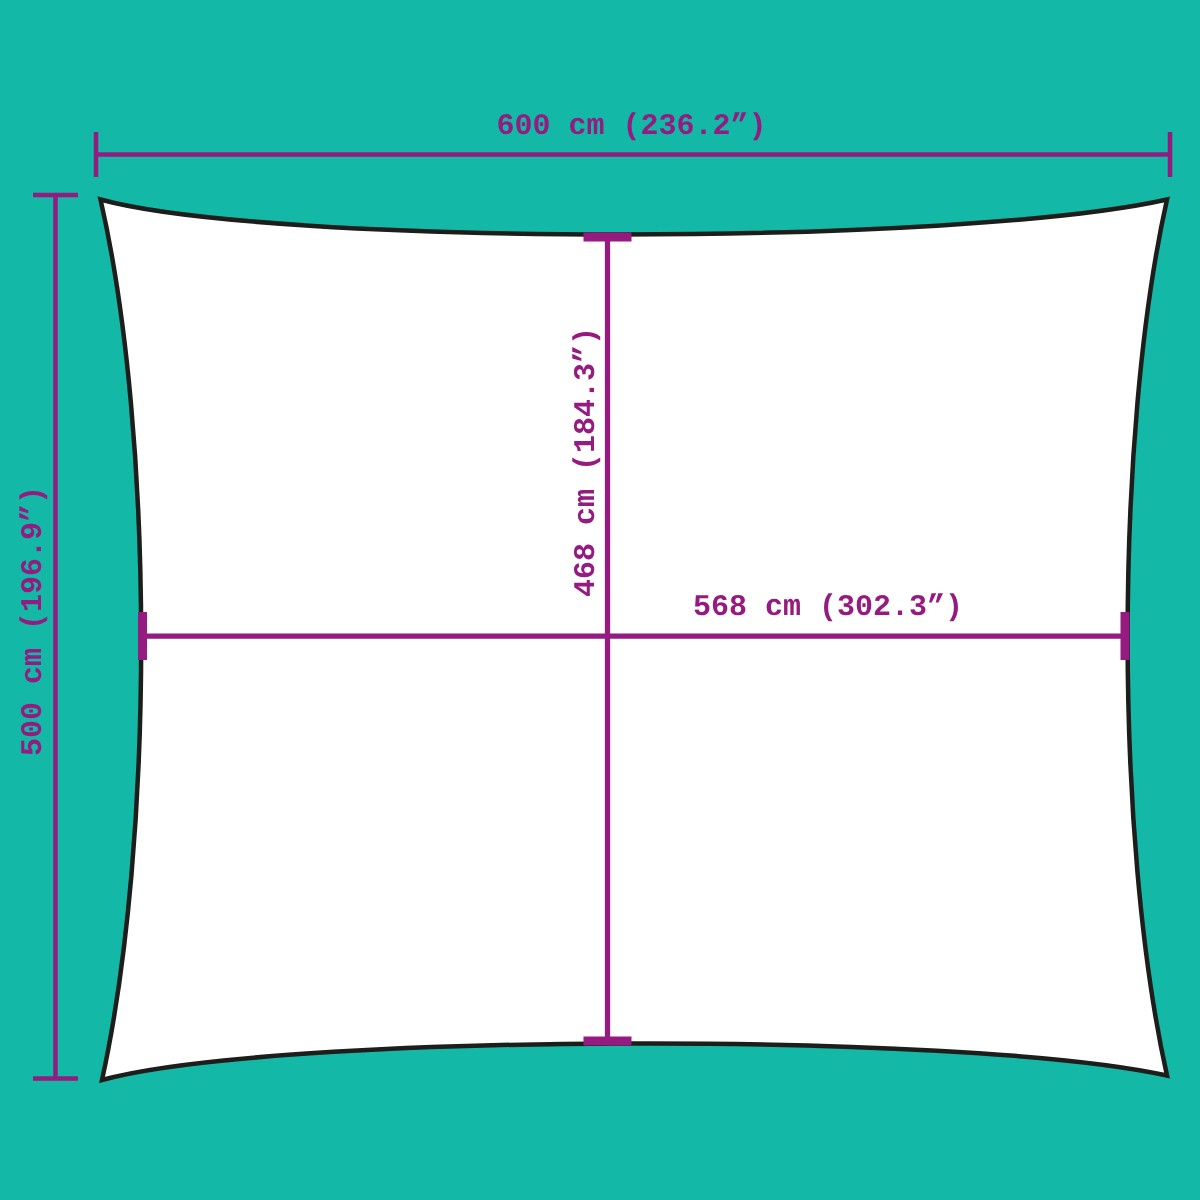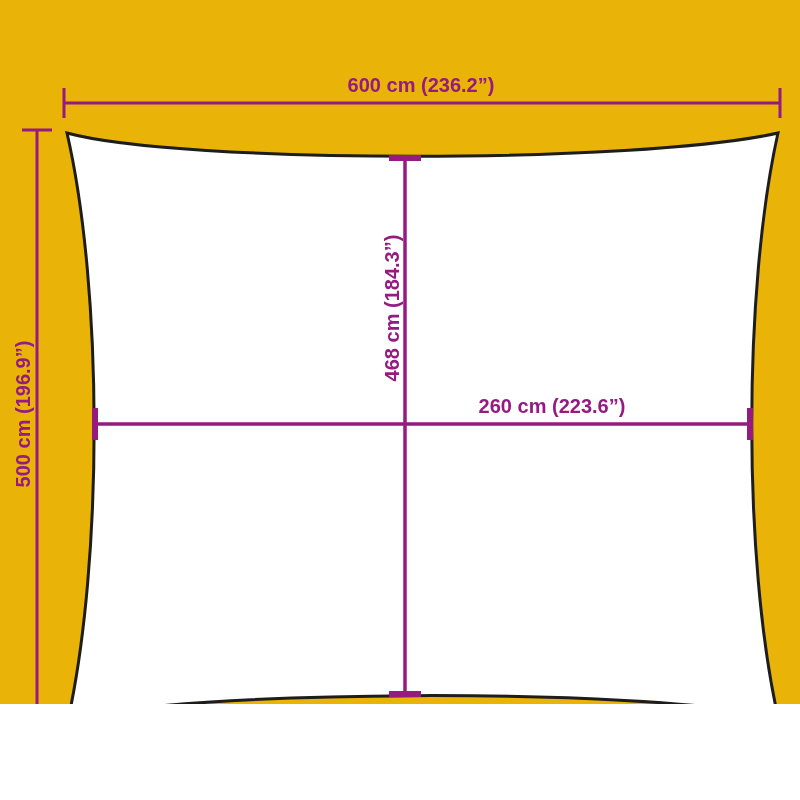--- a/index.html
+++ b/index.html
@@ -4,23 +4,24 @@
 <style>
   html, body {
     margin: 0;
     padding: 0;
     background: #ffffff;
     font-family: "Liberation Sans", "DejaVu Sans", sans-serif;
   }
   .canvas {
     position: relative;
     width: 800px;
-    height: 704px;
-    background: #eab308;
+    height: 800px;
+    background: #14b8a6;
     overflow: hidden;
+    font-family: Liberation Mono, monospace;
   }
   .diagram-svg {
     position: absolute;
     left: 0;
     top: 0;
     width: 800px;
     height: 800px;
   }
   .dim-label {
     position: absolute;
@@ -74,15 +75,15 @@
     </g>
 
   </svg>
 
   <div class="dim-label" style="left:421px; top:85px;">600 cm (236.2”)</div>
 
   <div class="dim-label vertical" style="left:23px; top:414px;">500 cm (196.9”)</div>
 
   <div class="dim-label vertical" style="left:392px; top:308px;">468 cm (184.3”)</div>
 
-  <div class="dim-label" style="left:552px; top:406px;">260 cm (223.6”)</div>
+  <div class="dim-label" style="left:552px; top:406px;">568 cm (302.3”)</div>
 
 </div>
 
 </body></html>

